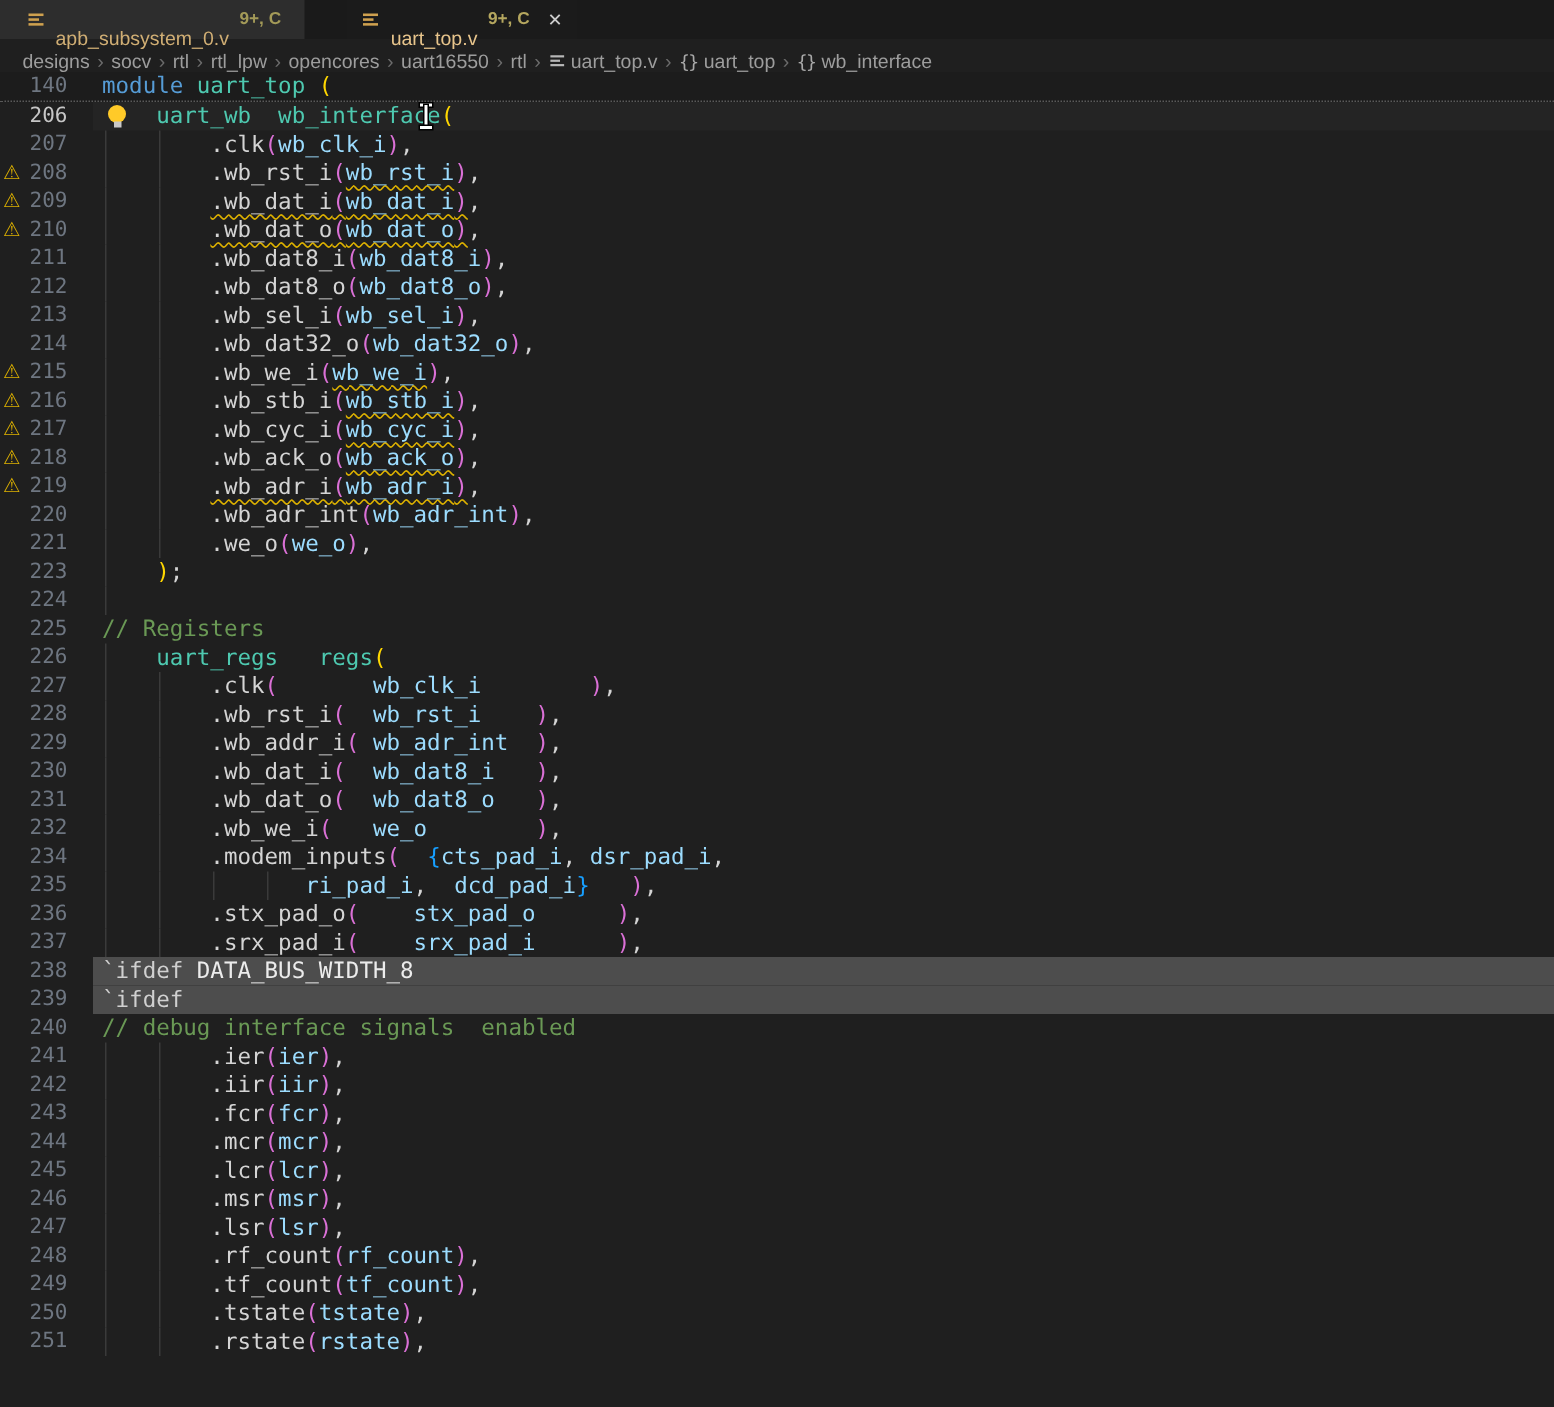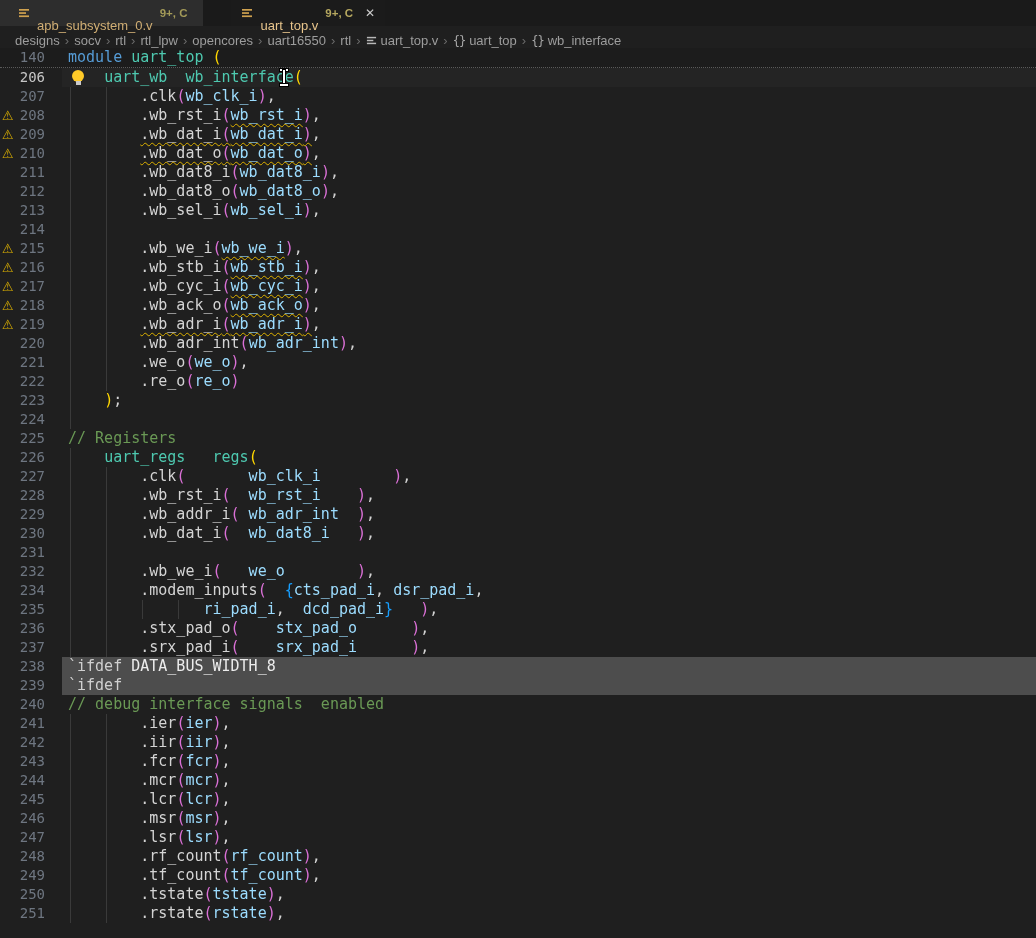--- a/index.html
+++ b/index.html
@@ -99,38 +99,37 @@
     </div>
   <div id="lines-holder">
       <div class="row cur"><div class="gut"><span class="num curnum">206</span></div><div class="code"><span class="txt"><span class="tk-d">    </span><span class="tk-ty">uart_wb</span><span class="tk-d">  </span><span class="tk-ty">wb_interface</span><span class="tk-p1">(</span></span><span class="bulb"></span><span class="ibeam"><i class="b1"></i><i class="stem"></i><i class="b2"></i></span></div></div>
       <div class="row"><div class="gut"><span class="num">207</span></div><div class="code"><span class="guide" style="left: 8px;"></span><span class="guide" style="left: 44px;"></span><span class="txt"><span class="tk-d">        .clk</span><span class="tk-p2">(</span><span class="tk-v">wb_clk_i</span><span class="tk-p2">)</span><span class="tk-d">,</span></span></div></div>
       <div class="row"><div class="gut"><span class="warn">⚠</span><span class="num">208</span></div><div class="code"><span class="guide" style="left: 8px;"></span><span class="guide" style="left: 44px;"></span><span class="txt"><span class="tk-d">        .wb_rst_i</span><span class="tk-p2">(</span><span class="tk-v wavy">wb_rst_i</span><span class="tk-p2">)</span><span class="tk-d">,</span></span></div></div>
       <div class="row"><div class="gut"><span class="warn">⚠</span><span class="num">209</span></div><div class="code"><span class="guide" style="left: 8px;"></span><span class="guide" style="left: 44px;"></span><span class="txt"><span class="tk-d">        </span><span class="tk-d wavy">.wb_dat_i</span><span class="tk-p2 wavy">(</span><span class="tk-v wavy">wb_dat_i</span><span class="tk-p2 wavy">)</span><span class="tk-d">,</span></span></div></div>
       <div class="row"><div class="gut"><span class="warn">⚠</span><span class="num">210</span></div><div class="code"><span class="guide" style="left: 8px;"></span><span class="guide" style="left: 44px;"></span><span class="txt"><span class="tk-d">        </span><span class="tk-d wavy">.wb_dat_o</span><span class="tk-p2 wavy">(</span><span class="tk-v wavy">wb_dat_o</span><span class="tk-p2 wavy">)</span><span class="tk-d">,</span></span></div></div>
       <div class="row"><div class="gut"><span class="num">211</span></div><div class="code"><span class="guide" style="left: 8px;"></span><span class="guide" style="left: 44px;"></span><span class="txt"><span class="tk-d">        .wb_dat8_i</span><span class="tk-p2">(</span><span class="tk-v">wb_dat8_i</span><span class="tk-p2">)</span><span class="tk-d">,</span></span></div></div>
       <div class="row"><div class="gut"><span class="num">212</span></div><div class="code"><span class="guide" style="left: 8px;"></span><span class="guide" style="left: 44px;"></span><span class="txt"><span class="tk-d">        .wb_dat8_o</span><span class="tk-p2">(</span><span class="tk-v">wb_dat8_o</span><span class="tk-p2">)</span><span class="tk-d">,</span></span></div></div>
       <div class="row"><div class="gut"><span class="num">213</span></div><div class="code"><span class="guide" style="left: 8px;"></span><span class="guide" style="left: 44px;"></span><span class="txt"><span class="tk-d">        .wb_sel_i</span><span class="tk-p2">(</span><span class="tk-v">wb_sel_i</span><span class="tk-p2">)</span><span class="tk-d">,</span></span></div></div>
-      <div class="row"><div class="gut"><span class="num">214</span></div><div class="code"><span class="guide" style="left: 8px;"></span><span class="guide" style="left: 44px;"></span></div></div>
+      <div class="row"><div class="gut"><span class="num">214</span></div><div class="code"><span class="guide" style="left: 8px;"></span><span class="guide" style="left: 44px;"></span><span class="txt"><span class="tk-d">        .wb_dat32_o</span><span class="tk-p2">(</span><span class="tk-v">wb_dat32_o</span><span class="tk-p2">)</span><span class="tk-d">,</span></span></div></div>
       <div class="row"><div class="gut"><span class="warn">⚠</span><span class="num">215</span></div><div class="code"><span class="guide" style="left: 8px;"></span><span class="guide" style="left: 44px;"></span><span class="txt"><span class="tk-d">        .wb_we_i</span><span class="tk-p2">(</span><span class="tk-v wavy">wb_we_i</span><span class="tk-p2">)</span><span class="tk-d">,</span></span></div></div>
       <div class="row"><div class="gut"><span class="warn">⚠</span><span class="num">216</span></div><div class="code"><span class="guide" style="left: 8px;"></span><span class="guide" style="left: 44px;"></span><span class="txt"><span class="tk-d">        .wb_stb_i</span><span class="tk-p2">(</span><span class="tk-v wavy">wb_stb_i</span><span class="tk-p2">)</span><span class="tk-d">,</span></span></div></div>
       <div class="row"><div class="gut"><span class="warn">⚠</span><span class="num">217</span></div><div class="code"><span class="guide" style="left: 8px;"></span><span class="guide" style="left: 44px;"></span><span class="txt"><span class="tk-d">        .wb_cyc_i</span><span class="tk-p2">(</span><span class="tk-v wavy">wb_cyc_i</span><span class="tk-p2">)</span><span class="tk-d">,</span></span></div></div>
       <div class="row"><div class="gut"><span class="warn">⚠</span><span class="num">218</span></div><div class="code"><span class="guide" style="left: 8px;"></span><span class="guide" style="left: 44px;"></span><span class="txt"><span class="tk-d">        .wb_ack_o</span><span class="tk-p2">(</span><span class="tk-v wavy">wb_ack_o</span><span class="tk-p2">)</span><span class="tk-d">,</span></span></div></div>
       <div class="row"><div class="gut"><span class="warn">⚠</span><span class="num">219</span></div><div class="code"><span class="guide" style="left: 8px;"></span><span class="guide" style="left: 44px;"></span><span class="txt"><span class="tk-d">        </span><span class="tk-d wavy">.wb_adr_i</span><span class="tk-p2 wavy">(</span><span class="tk-v wavy">wb_adr_i</span><span class="tk-p2 wavy">)</span><span class="tk-d">,</span></span></div></div>
       <div class="row"><div class="gut"><span class="num">220</span></div><div class="code"><span class="guide" style="left: 8px;"></span><span class="guide" style="left: 44px;"></span><span class="txt"><span class="tk-d">        .wb_adr_int</span><span class="tk-p2">(</span><span class="tk-v">wb_adr_int</span><span class="tk-p2">)</span><span class="tk-d">,</span></span></div></div>
       <div class="row"><div class="gut"><span class="num">221</span></div><div class="code"><span class="guide" style="left: 8px;"></span><span class="guide" style="left: 44px;"></span><span class="txt"><span class="tk-d">        .we_o</span><span class="tk-p2">(</span><span class="tk-v">we_o</span><span class="tk-p2">)</span><span class="tk-d">,</span></span></div></div>
-      <div class="row"><div class="gut"><span class="num">222</span></div><div class="code"><span class="guide" style="left: 8px;"></span><span class="guide" style="left: 44px;"></span><span class="txt"><span class="tk-d">        .re_o</span><span class="tk-p2">(</span><span class="tk-v">re_o</span><span class="tk-p2">)</span></span></div></div>
       <div class="row"><div class="gut"><span class="num">223</span></div><div class="code"><span class="guide" style="left: 8px;"></span><span class="txt"><span class="tk-d">    </span><span class="tk-p1">)</span><span class="tk-d">;</span></span></div></div>
       <div class="row"><div class="gut"><span class="num">224</span></div><div class="code"><span class="guide" style="left: 8px;"></span><span class="txt"></span></div></div>
       <div class="row"><div class="gut"><span class="num">225</span></div><div class="code"><span class="txt"><span class="tk-cm">// Registers</span></span></div></div>
       <div class="row"><div class="gut"><span class="num">226</span></div><div class="code"><span class="guide" style="left: 8px;"></span><span class="txt"><span class="tk-d">    </span><span class="tk-ty">uart_regs</span><span class="tk-d">   </span><span class="tk-ty">regs</span><span class="tk-p1">(</span></span></div></div>
       <div class="row"><div class="gut"><span class="num">227</span></div><div class="code"><span class="guide" style="left: 8px;"></span><span class="guide" style="left: 44px;"></span><span class="txt"><span class="tk-d">        .clk</span><span class="tk-p2">(</span><span class="tk-v">       wb_clk_i        </span><span class="tk-p2">)</span><span class="tk-d">,</span></span></div></div>
       <div class="row"><div class="gut"><span class="num">228</span></div><div class="code"><span class="guide" style="left: 8px;"></span><span class="guide" style="left: 44px;"></span><span class="txt"><span class="tk-d">        .wb_rst_i</span><span class="tk-p2">(</span><span class="tk-v">  wb_rst_i    </span><span class="tk-p2">)</span><span class="tk-d">,</span></span></div></div>
       <div class="row"><div class="gut"><span class="num">229</span></div><div class="code"><span class="guide" style="left: 8px;"></span><span class="guide" style="left: 44px;"></span><span class="txt"><span class="tk-d">        .wb_addr_i</span><span class="tk-p2">(</span><span class="tk-v"> wb_adr_int  </span><span class="tk-p2">)</span><span class="tk-d">,</span></span></div></div>
       <div class="row"><div class="gut"><span class="num">230</span></div><div class="code"><span class="guide" style="left: 8px;"></span><span class="guide" style="left: 44px;"></span><span class="txt"><span class="tk-d">        .wb_dat_i</span><span class="tk-p2">(</span><span class="tk-v">  wb_dat8_i   </span><span class="tk-p2">)</span><span class="tk-d">,</span></span></div></div>
-      <div class="row"><div class="gut"><span class="num">231</span></div><div class="code"><span class="guide" style="left: 8px;"></span><span class="guide" style="left: 44px;"></span></div></div>
+      <div class="row"><div class="gut"><span class="num">231</span></div><div class="code"><span class="guide" style="left: 8px;"></span><span class="guide" style="left: 44px;"></span><span class="txt"><span class="tk-d">        .wb_dat_o</span><span class="tk-p2">(</span><span class="tk-v">  wb_dat8_o   </span><span class="tk-p2">)</span><span class="tk-d">,</span></span></div></div>
       <div class="row"><div class="gut"><span class="num">232</span></div><div class="code"><span class="guide" style="left: 8px;"></span><span class="guide" style="left: 44px;"></span><span class="txt"><span class="tk-d">        .wb_we_i</span><span class="tk-p2">(</span><span class="tk-v">   we_o        </span><span class="tk-p2">)</span><span class="tk-d">,</span></span></div></div>
       <div class="row"><div class="gut"><span class="num">234</span></div><div class="code"><span class="guide" style="left: 8px;"></span><span class="guide" style="left: 44px;"></span><span class="txt"><span class="tk-d">        .modem_inputs</span><span class="tk-p2">(</span><span class="tk-d">  </span><span class="tk-p3">{</span><span class="tk-v">cts_pad_i</span><span class="tk-d">, </span><span class="tk-v">dsr_pad_i</span><span class="tk-d">,</span></span></div></div>
       <div class="row"><div class="gut"><span class="num">235</span></div><div class="code"><span class="guide" style="left: 8px;"></span><span class="guide" style="left: 44px;"></span><span class="guide" style="left: 80px;"></span><span class="guide" style="left: 116px;"></span><span class="txt"><span class="tk-d">               </span><span class="tk-v">ri_pad_i</span><span class="tk-d">,  </span><span class="tk-v">dcd_pad_i</span><span class="tk-p3">}</span><span class="tk-d">   </span><span class="tk-p2">)</span><span class="tk-d">,</span></span></div></div>
       <div class="row"><div class="gut"><span class="num">236</span></div><div class="code"><span class="guide" style="left: 8px;"></span><span class="guide" style="left: 44px;"></span><span class="txt"><span class="tk-d">        .stx_pad_o</span><span class="tk-p2">(</span><span class="tk-v">    stx_pad_o      </span><span class="tk-p2">)</span><span class="tk-d">,</span></span></div></div>
       <div class="row"><div class="gut"><span class="num">237</span></div><div class="code"><span class="guide" style="left: 8px;"></span><span class="guide" style="left: 44px;"></span><span class="txt"><span class="tk-d">        .srx_pad_i</span><span class="tk-p2">(</span><span class="tk-v">    srx_pad_i      </span><span class="tk-p2">)</span><span class="tk-d">,</span></span></div></div>
       <div class="row hl"><div class="gut"><span class="num">238</span></div><div class="code"><span class="txt"><span class="tk-pk">`ifdef </span><span class="tk-pd">DATA_BUS_WIDTH_8</span></span></div></div>
       <div class="row hl"><div class="gut"><span class="num">239</span></div><div class="code"><span class="txt"><span class="tk-pk">`ifdef</span></span></div></div>
       <div class="row"><div class="gut"><span class="num">240</span></div><div class="code"><span class="txt"><span class="tk-cm">// debug interface signals  enabled</span></span></div></div>
       <div class="row"><div class="gut"><span class="num">241</span></div><div class="code"><span class="guide" style="left: 8px;"></span><span class="guide" style="left: 44px;"></span><span class="txt"><span class="tk-d">        .ier</span><span class="tk-p2">(</span><span class="tk-v">ier</span><span class="tk-p2">)</span><span class="tk-d">,</span></span></div></div>
       <div class="row"><div class="gut"><span class="num">242</span></div><div class="code"><span class="guide" style="left: 8px;"></span><span class="guide" style="left: 44px;"></span><span class="txt"><span class="tk-d">        .iir</span><span class="tk-p2">(</span><span class="tk-v">iir</span><span class="tk-p2">)</span><span class="tk-d">,</span></span></div></div>

